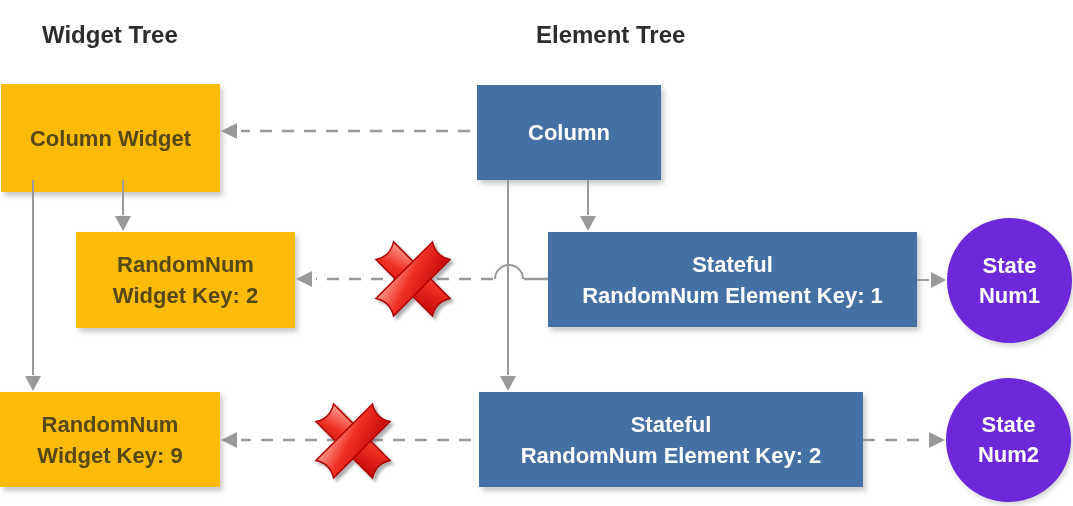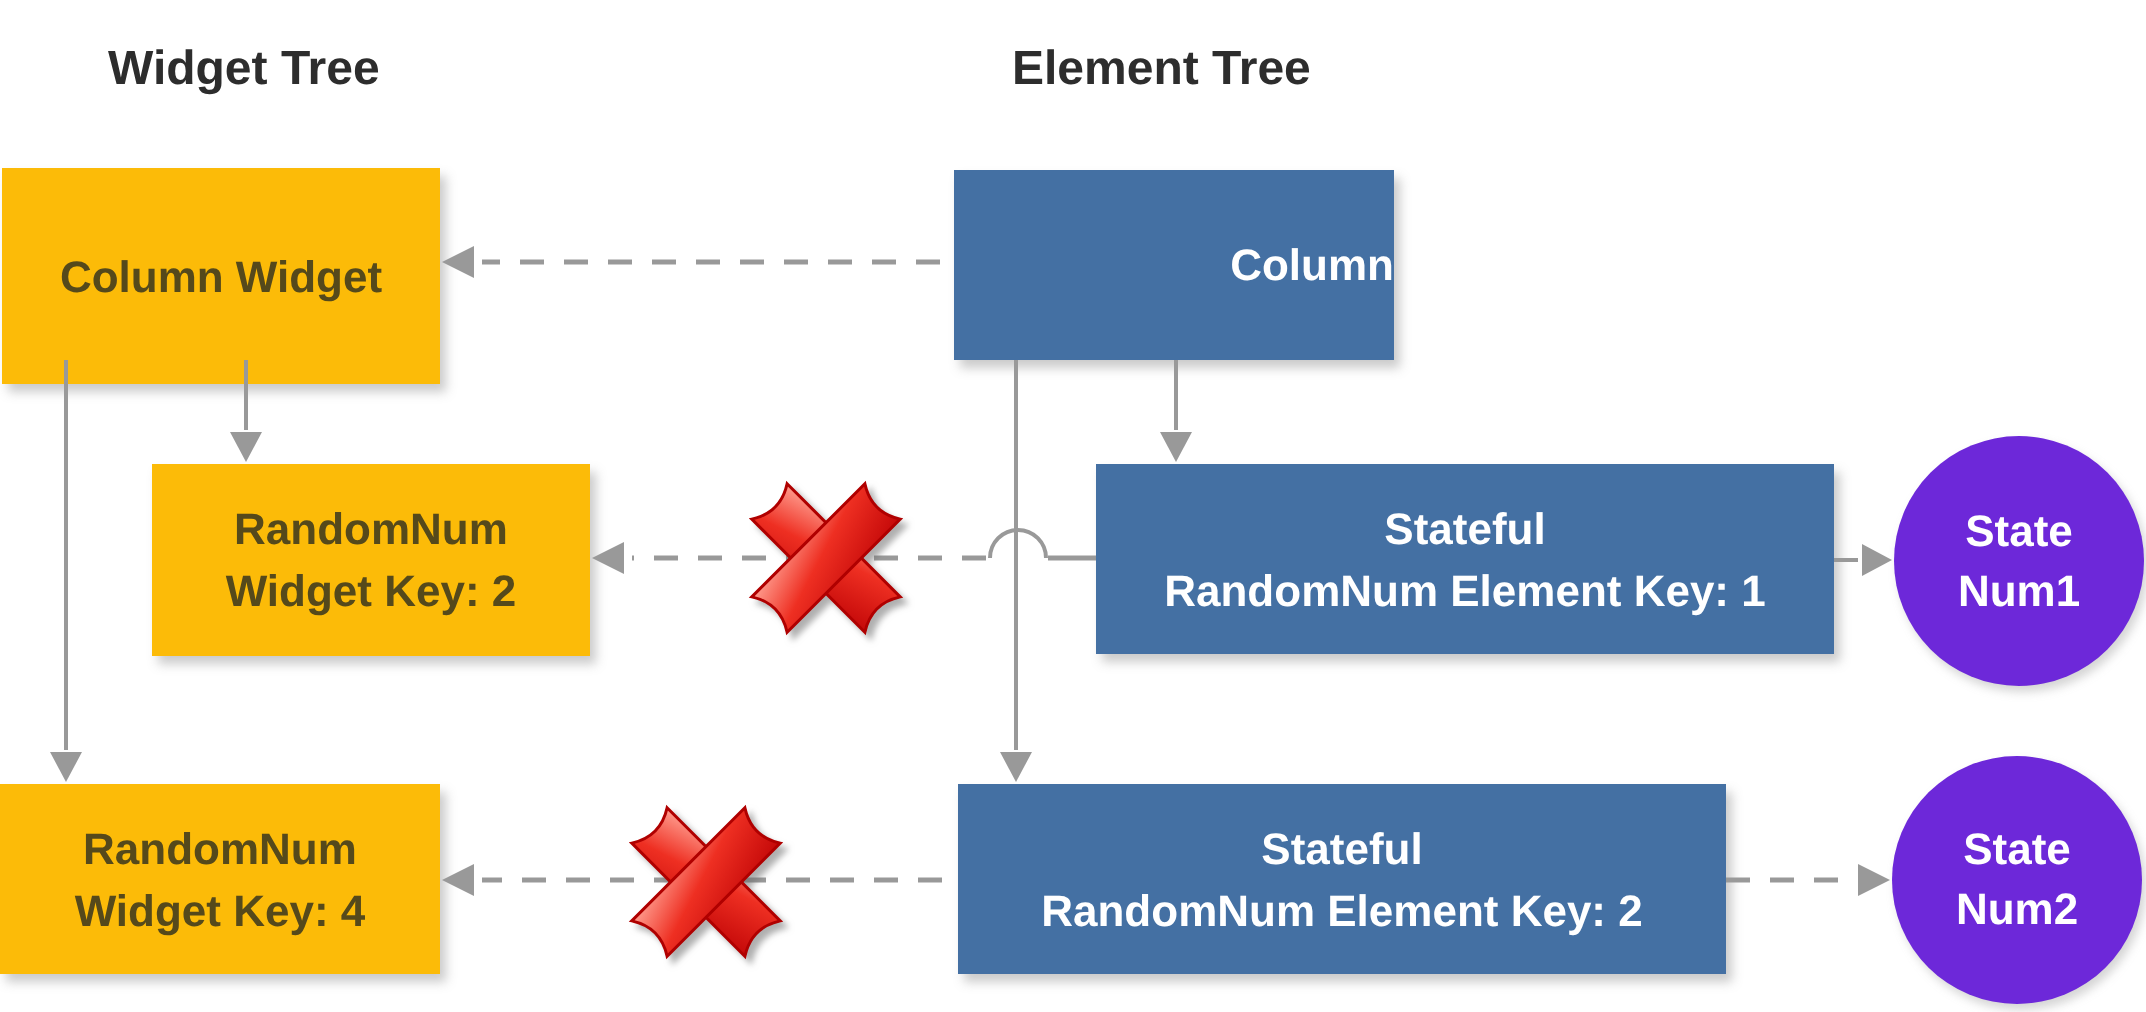--- a/index.html
+++ b/index.html
@@ -60,38 +60,38 @@
   }
   .xmark {
     filter: drop-shadow(3px 3px 1.5px rgba(110,110,110,0.55));
   }
 </style>
 </head>
 <body>
 
 <div class="canvas">
 
-  <div class="heading" style="left:54px; top:21px;">Widget Tree</div>
-  <div class="heading" style="left:506px; top:21px;">Element Tree</div>
+  <div class="heading" style="left:42px; top:21px;">Widget Tree</div>
+  <div class="heading" style="left:536px; top:21px;">Element Tree</div>
 
   <div class="node yellow" style="left:1px; top:84px; width:219px; height:108px;">
     <span>Column Widget</span>
   </div>
 
   <div class="node yellow" style="left:76px; top:232px; width:219px; height:96px;">
     <span>RandomNum</span>
     <span>Widget Key: 2</span>
   </div>
 
   <div class="node yellow" style="left:0px; top:392px; width:220px; height:95px;">
     <span>RandomNum</span>
-    <span>Widget Key: 4</span>
+    <span>Widget Key: 9</span>
   </div>
 
-  <div class="node blue" style="left:477px; top:85px; width:220px; height:95px;align-items:flex-end;">
+  <div class="node blue" style="left:477px; top:85px; width:184px; height:95px;">
     <span>Column</span>
   </div>
 
   <div class="node blue" style="left:548px; top:232px; width:369px; height:95px;">
     <span>Stateful</span>
     <span>RandomNum Element Key: 1</span>
   </div>
 
   <div class="node blue" style="left:479px; top:392px; width:384px; height:95px;">
     <span>Stateful</span>

